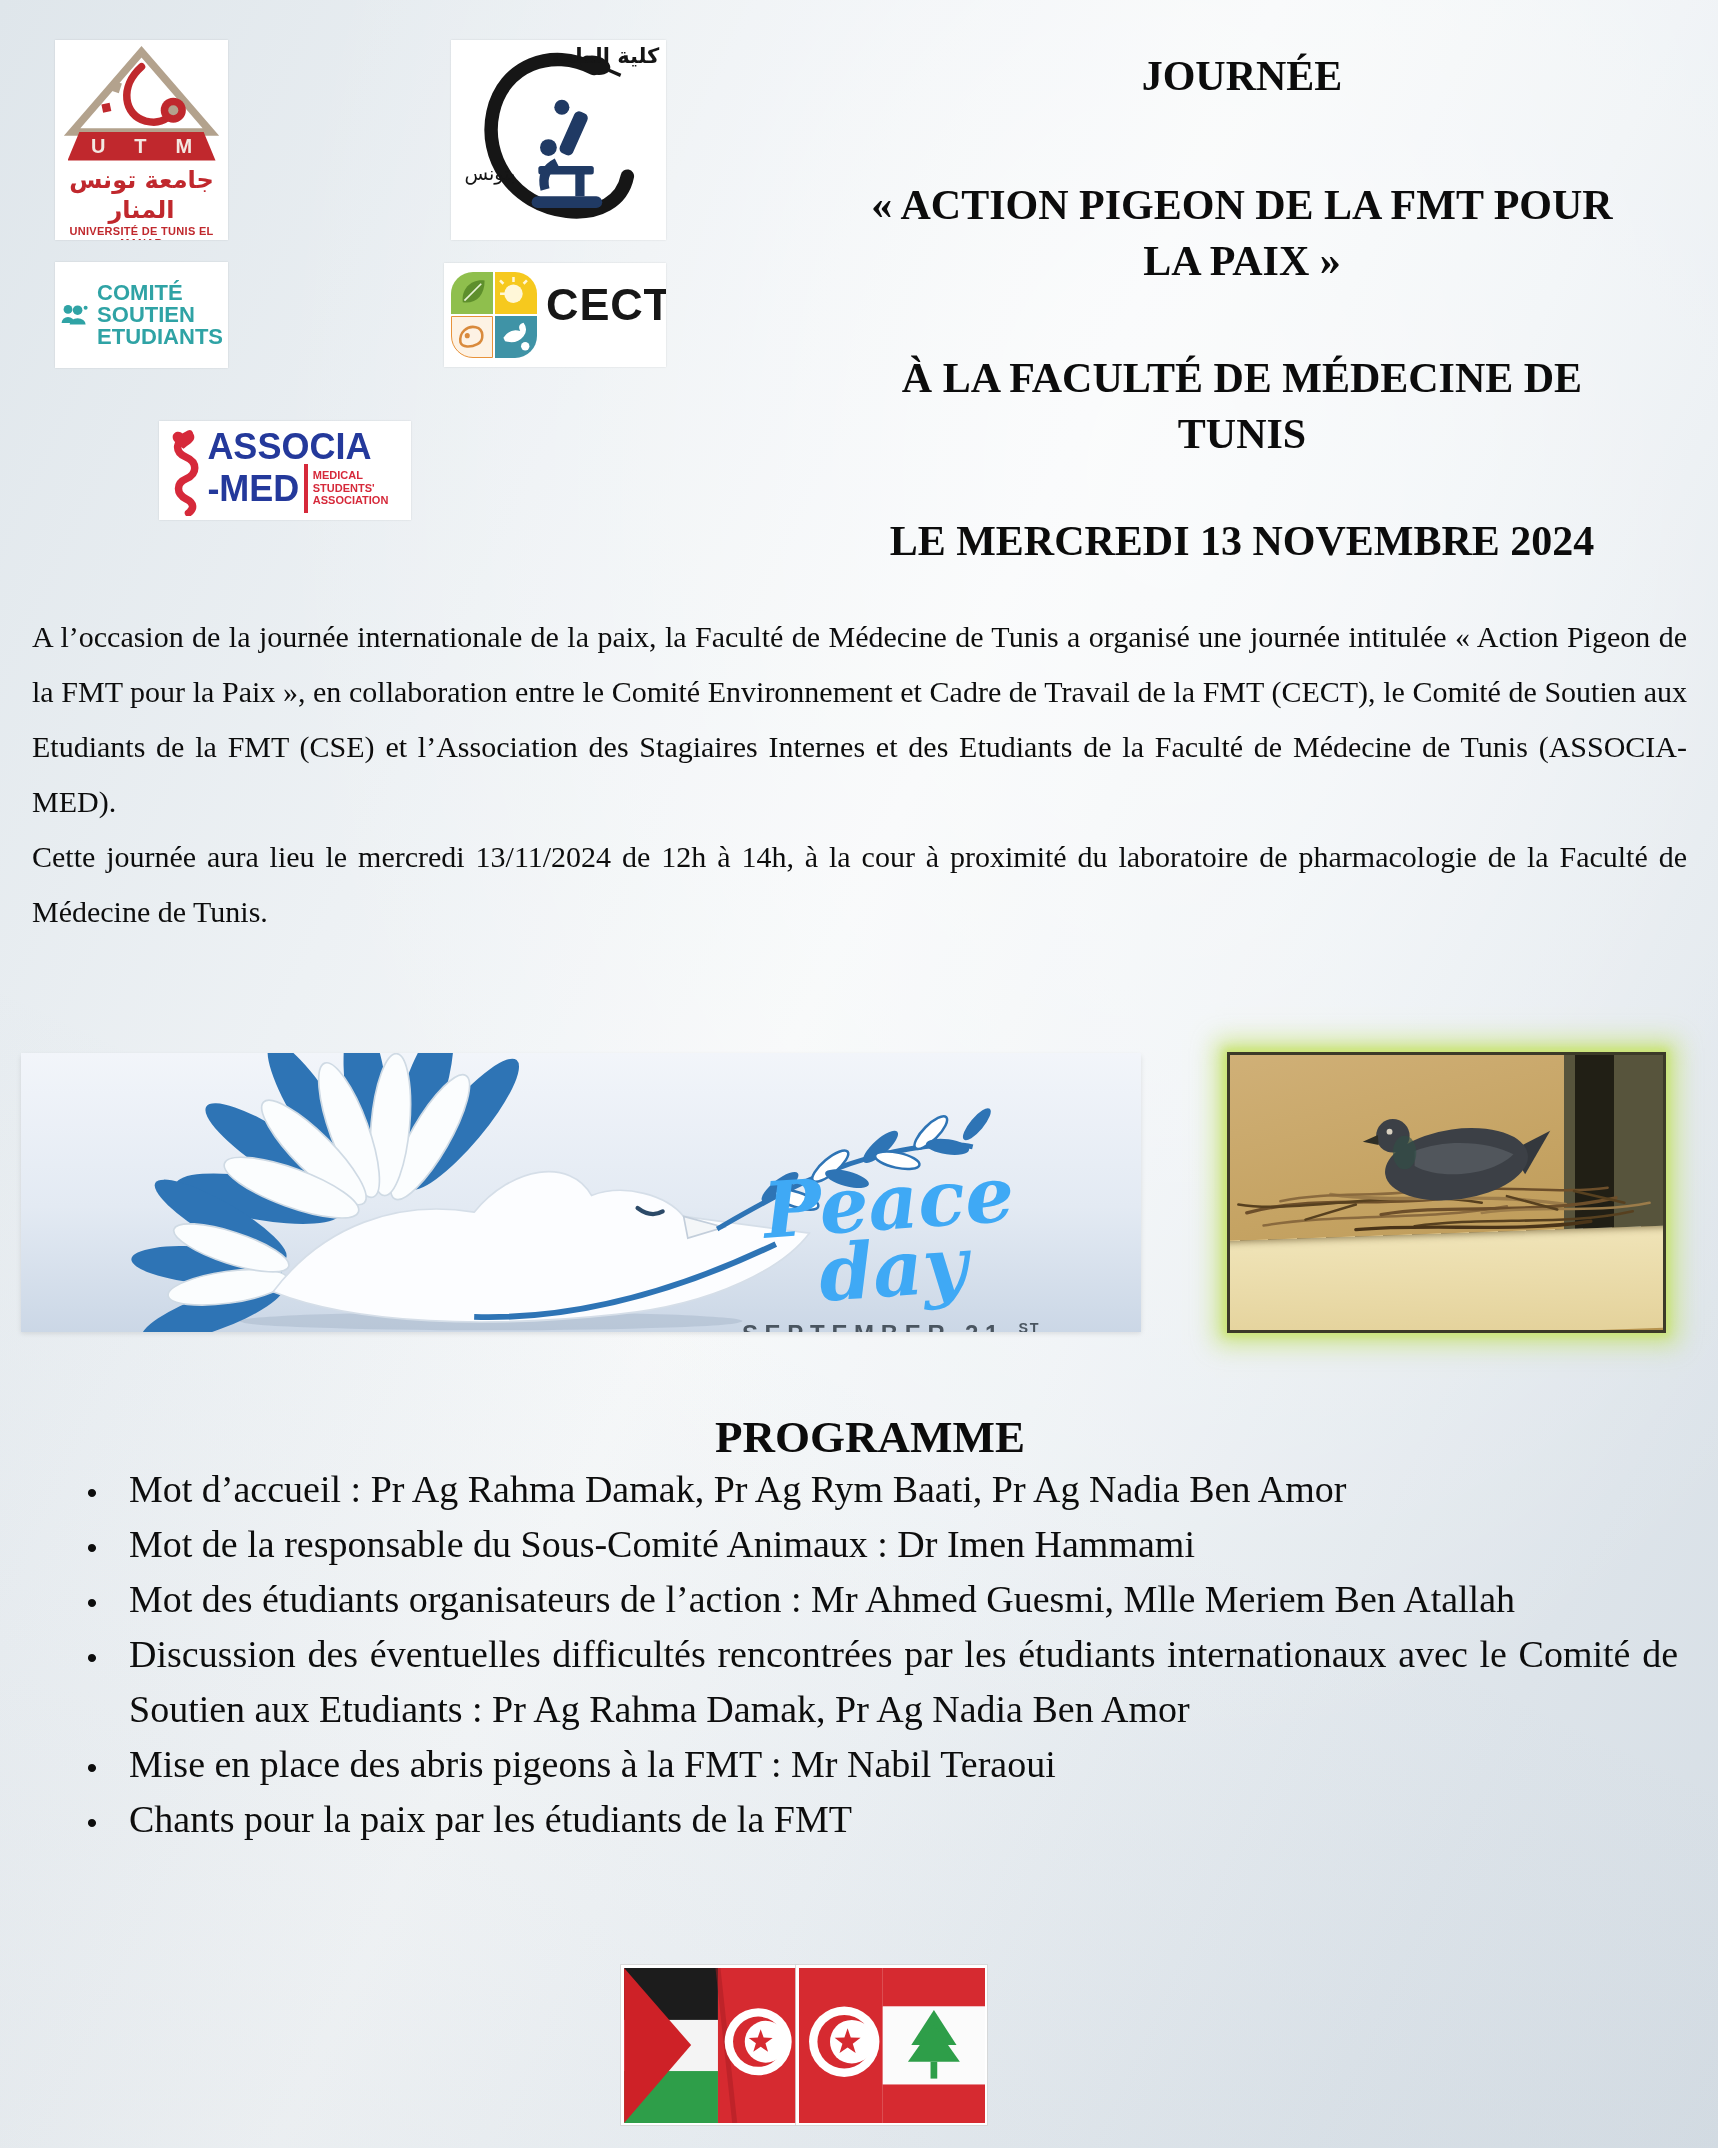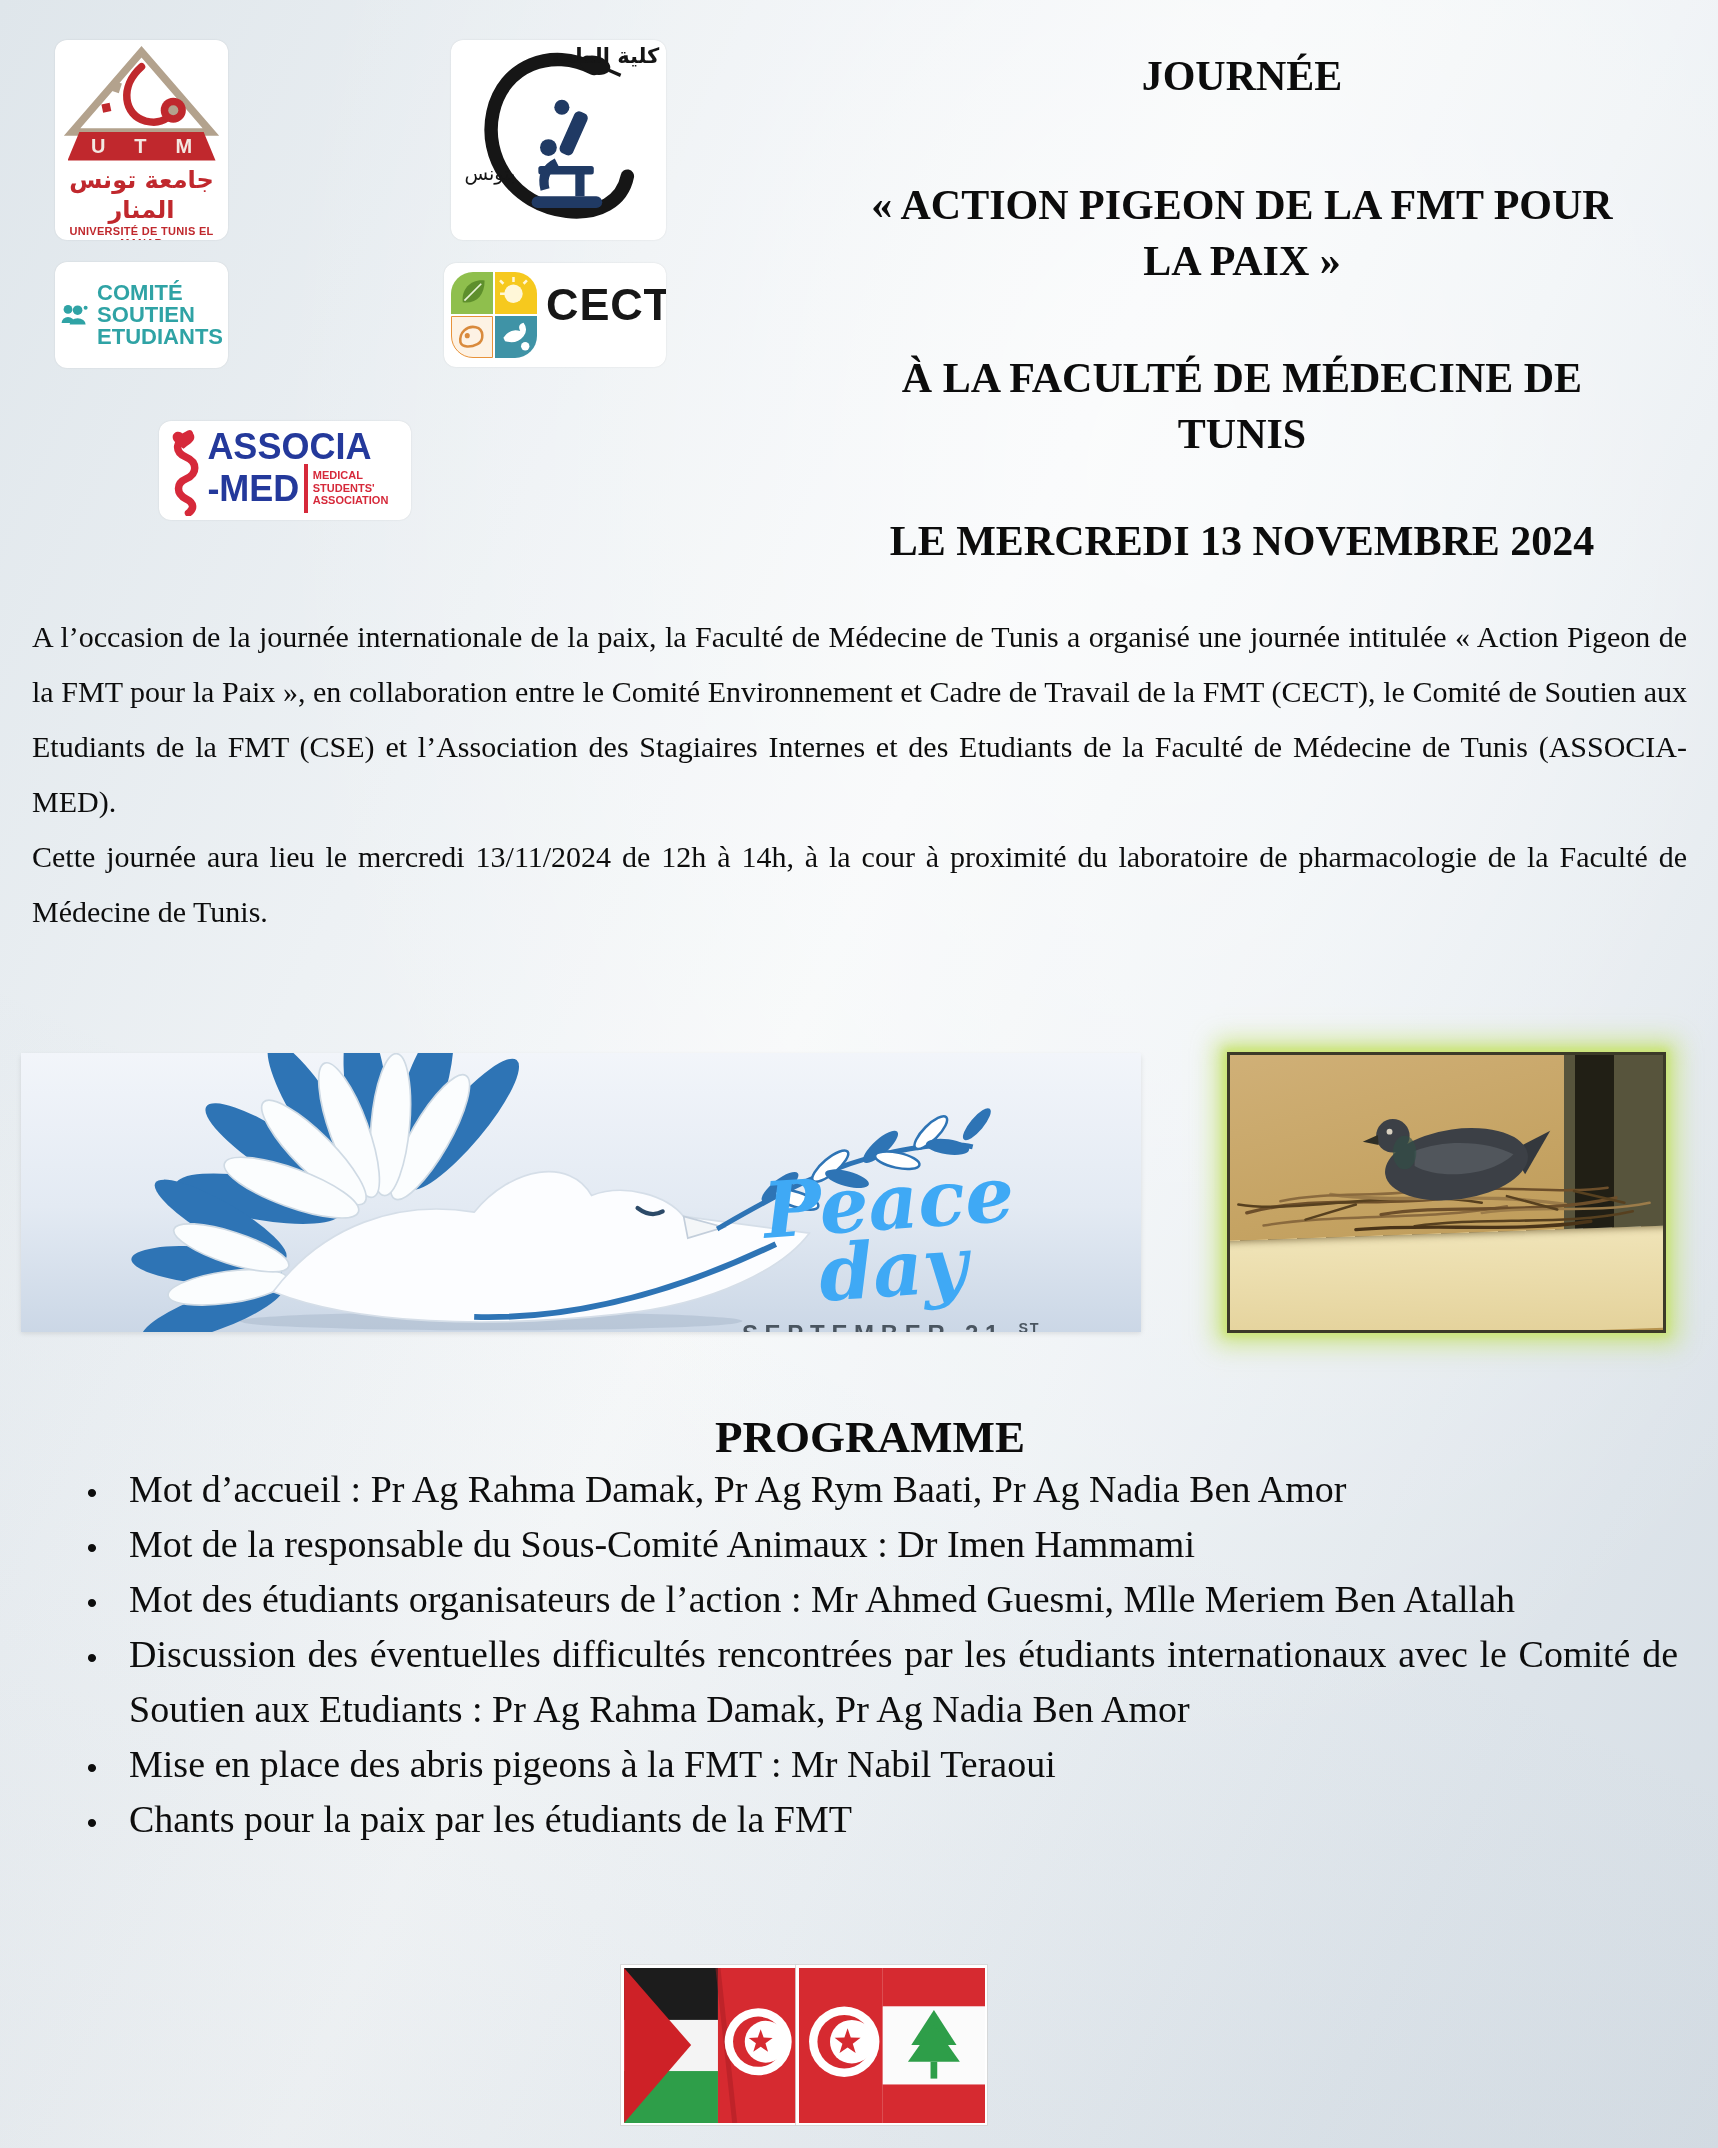--- a/index.html
+++ b/index.html
@@ -2,21 +2,21 @@
 <html style="font-size:13.4px"><head>
 <meta charset="utf-8">
 <style>
   html,body{margin:0;padding:0;background:#9aa4ad;}
   .page{position:relative;width:1718px;height:2148px;overflow:hidden;margin:0 auto;
         font-family:"Liberation Serif","DejaVu Serif",serif;color:#0d0d0d;
         background:linear-gradient(115deg,#dfe6eb 0%,#edf1f4 28%,#f6f8f9 47%,#eef2f5 62%,#dde4ea 85%,#d5dde4 100%);}
   .page::before{content:"";position:absolute;inset:0;
         background:radial-gradient(ellipse at 68% 22%,rgba(255,255,255,.55),rgba(255,255,255,0) 55%),
                    linear-gradient(25deg,rgba(120,140,160,.10),rgba(255,255,255,0) 40%);pointer-events:none;}
-  .logo-box{position:absolute;background:#ffffff;box-shadow:0 0 1.7px rgba(0,0,0,.12);overflow:hidden;border-radius:12px;}
+  .logo-box{position:absolute;background:#ffffff;box-shadow:0 0 1.7px rgba(0,0,0,.12);overflow:hidden;}
 
   
   .utm{left:55px;top:40px;width:173px;height:200px;text-align:center;}
   .utm svg{display:block;margin:5px auto 0;}
   .utm-band{width:148px;margin:-5px auto 4px;height:28.5px;background:#c0282d;
             clip-path:polygon(8% 0,92% 0,100% 100%,0 100%);
             color:#f3e8e2;font-family:"Liberation Sans",sans-serif;font-weight:bold;
             font-size:20px;letter-spacing:11.7px;line-height:28.5px;text-indent:11.7px;}
   .utm-arabic{color:#c0282d;font-family:"DejaVu Sans",sans-serif;font-weight:bold;font-size:24px;line-height:30px;direction:rtl;}
   .utm-caption{color:#c0282d;font-family:"Liberation Sans",sans-serif;font-weight:bold;font-size:11px;letter-spacing:0.3px;}

